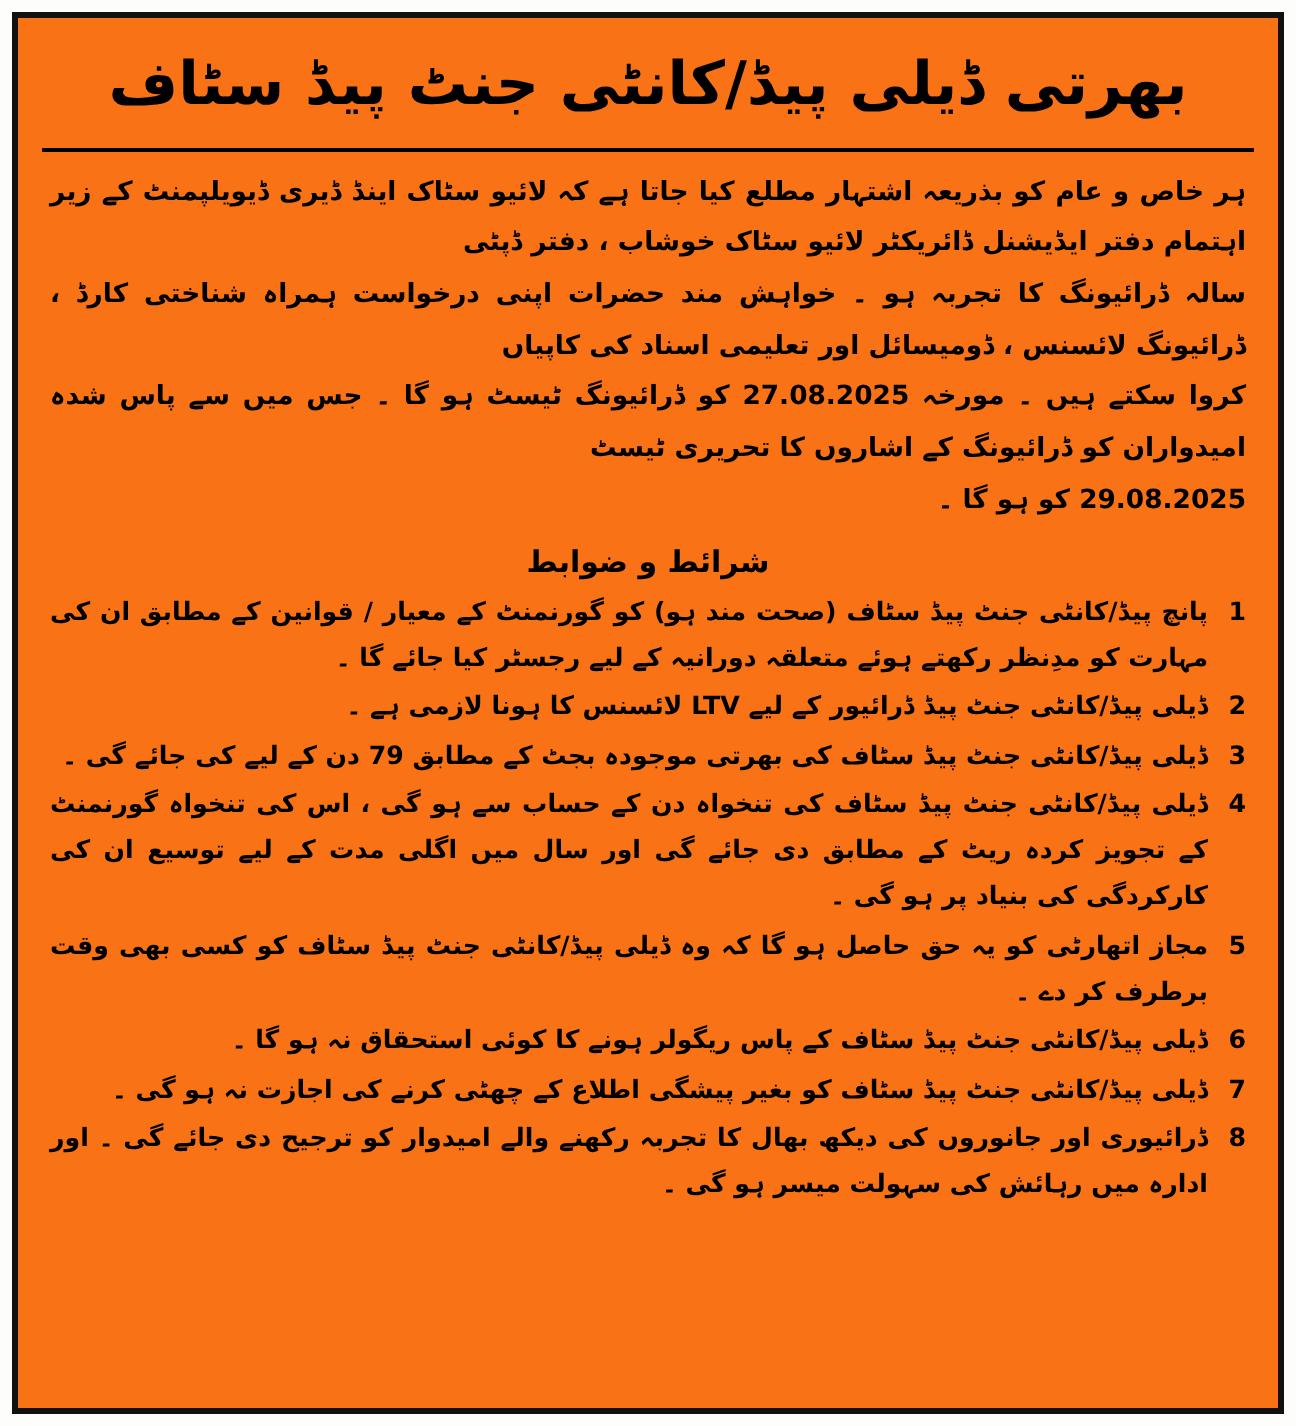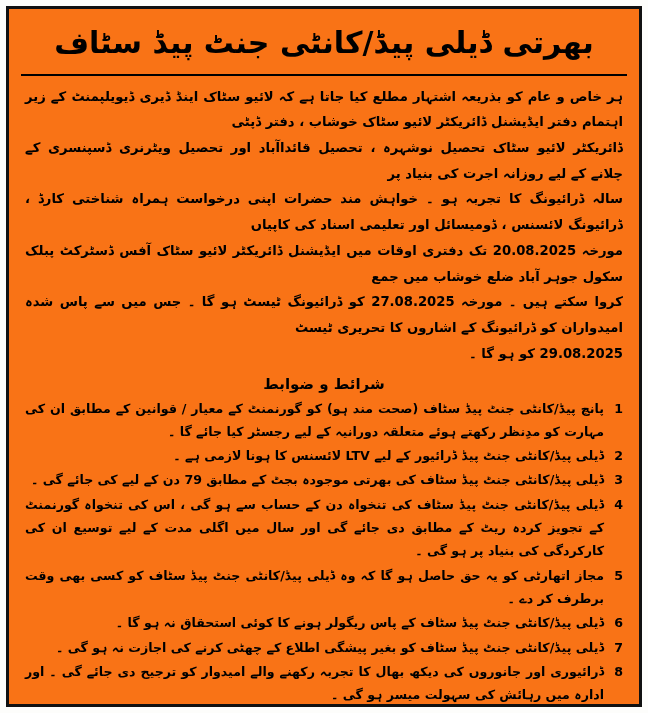--- a/index.html
+++ b/index.html
@@ -110,23 +110,21 @@
 
 <div class="page">
   <div class="sheet">
 
     <div class="title rtl">بھرتی ڈیلی پیڈ/کانٹی جنٹ پیڈ سٹاف</div>
 
     <div class="rule"></div>
 
     <div class="body-para rtl">
       <span class="ln">ہر خاص و عام کو بذریعہ اشتہار مطلع کیا جاتا ہے کہ لائیو سٹاک اینڈ ڈیری ڈیویلپمنٹ کے زیر اہتمام دفتر ایڈیشنل ڈائریکٹر لائیو سٹاک خوشاب ، دفتر ڈپٹی</span>
-      <span class="ln">ڈائریکٹر لائیو سٹاک تحصیل نوشہرہ ، تحصیل قائداآباد اور تحصیل ویٹرنری ڈسپنسری کے چلانے کے لیے روزانہ اجرت کی بنیاد پر</span>
       <span class="ln">سالہ ڈرائیونگ کا تجربہ ہو ۔ خواہش مند حضرات اپنی درخواست ہمراہ شناختی کارڈ ، ڈرائیونگ لائسنس ، ڈومیسائل اور تعلیمی اسناد کی کاپیاں</span>
-      <span class="ln">مورخہ 20.08.2025 تک دفتری اوقات میں ایڈیشنل ڈائریکٹر لائیو سٹاک آفس ڈسٹرکٹ پبلک سکول جوہر آباد ضلع خوشاب میں جمع</span>
       <span class="ln">کروا سکتے ہیں ۔ مورخہ 27.08.2025 کو ڈرائیونگ ٹیسٹ ہو گا ۔ جس میں سے پاس شدہ امیدواران کو ڈرائیونگ کے اشاروں کا تحریری ٹیسٹ</span>
       <span class="ln">29.08.2025 کو ہو گا ۔</span>
     </div>
 
     <div class="section-head rtl">شرائط و ضوابط</div>
 
     <div class="conditions">
 
       <div class="cond">
         <span class="num">1</span>

